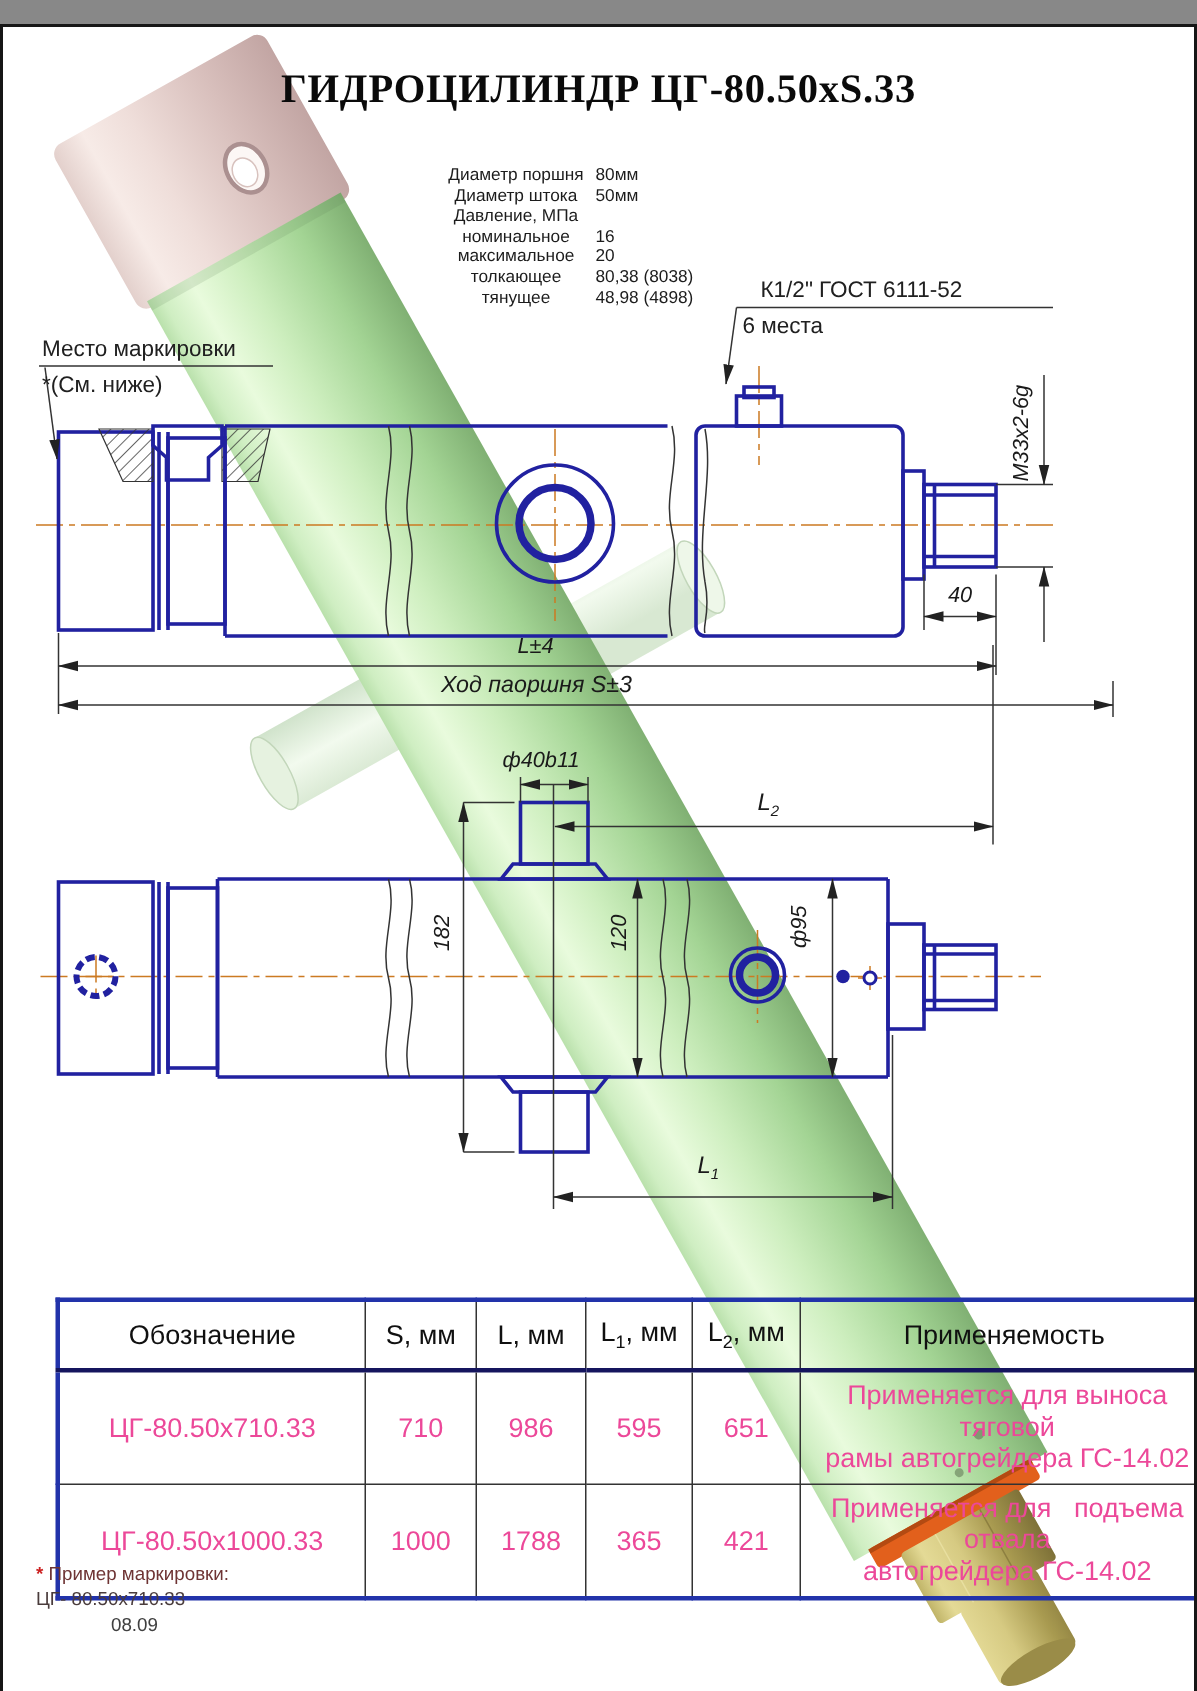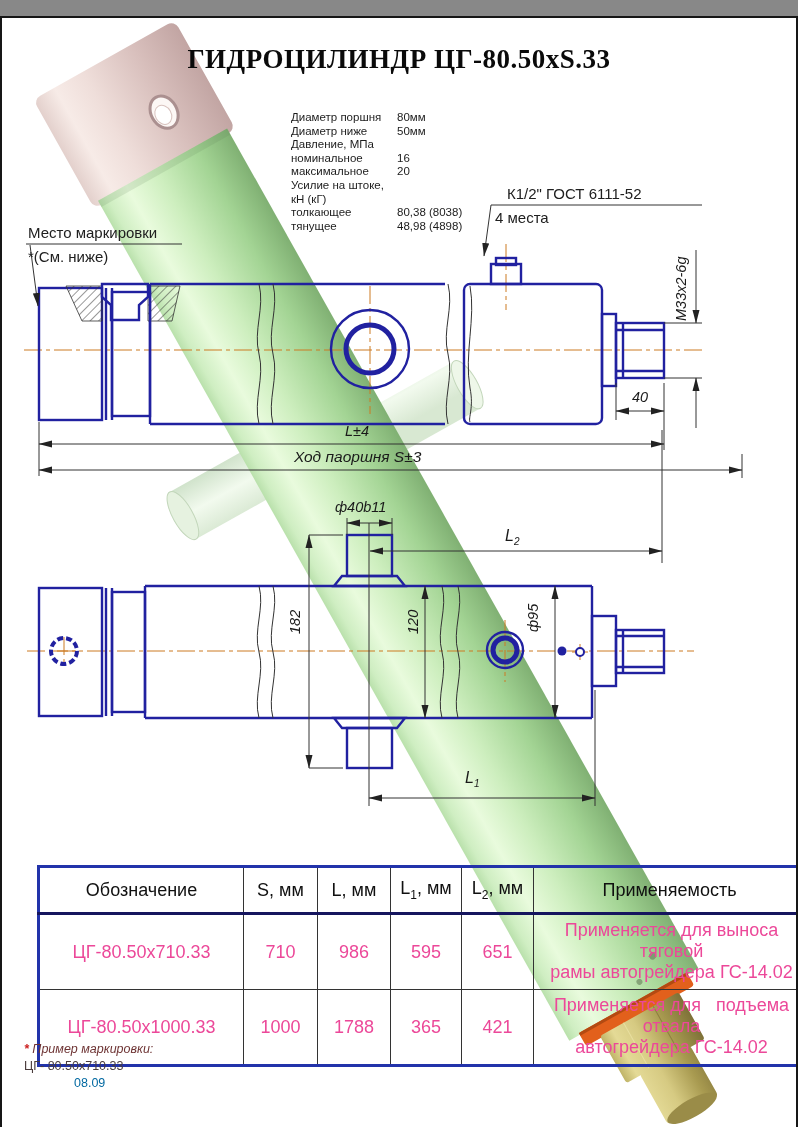--- a/index.html
+++ b/index.html
@@ -4,42 +4,42 @@
 <style>
   html,body{margin:0;padding:0;background:#888;}
   .page{position:relative;width:798px;height:1127px;background:#ffffff;border:2px solid #161616;
         box-sizing:border-box;overflow:hidden;margin:16px auto;
         font-family:"Liberation Sans",sans-serif;}
   .abs{position:absolute;}
   .t-title{left:0;right:0;top:26px;text-align:center;
            font-family:"Liberation Serif",serif;font-weight:bold;font-size:27px;color:#0a0a0a;
            letter-spacing:.5px;white-space:nowrap;}
   .spec{left:289px;top:93px;font-size:11.5px;line-height:13.6px;color:#1c1c1c;}
-  .spec-l{display:inline-block;width:106px;}
+  .spec-l{display:inline-block;width:106px;text-align:center;}
   .lbl{font-size:15px;color:#202020;white-space:nowrap;}
   .dim{font-style:italic;font-size:14.5px;color:#1a1a1a;white-space:nowrap;}
   .dim sub{font-size:10px;}
   .rot{transform:rotate(-90deg);transform-origin:0 0;}
   .ctr{text-align:center;}
   
   .spec-table{position:absolute;left:35px;top:847px;width:771px;border-collapse:collapse;
               table-layout:fixed;background:transparent;border:3px solid #2233aa;}
   .spec-table td{border:1px solid #333;overflow:hidden;}
   .spec-table thead td{height:42px;font-size:18px;color:#101010;text-align:center;
                        border-bottom:3px solid #15155e;vertical-align:middle;}
   .spec-table thead td sub{font-size:12px;}
   .spec-table tbody td{height:58px;font-size:18px;color:#ec4899;text-align:center;vertical-align:middle;}
   .spec-table tbody tr.r2 td{height:62px;}
   td.app{font-size:11px;text-align:left;padding:0;vertical-align:top;}
   .app-in{display:flex;flex-direction:column;justify-content:space-between;height:100%;
           box-sizing:border-box;padding:5px 2px 6px 6px;white-space:pre-wrap;}
-  .fn1{left:22px;top:1024px;font-size:12.5px;color:#6e3434;white-space:nowrap;font-style:italic;}
+  .fn1{left:22px;top:1024px;font-size:12.5px;color:#6e3434;white-space:nowrap;}
   .fn-star{color:#cc2222;font-weight:bold;}
   .fn2{left:22px;top:1041px;font-size:12.5px;color:#4a3c3c;white-space:nowrap;}
-  .fn3{left:72px;top:1058px;font-size:12.5px;color:#0369a1;white-space:nowrap;}
+  .fn3{left:72px;top:1058px;font-size:12.5px;color:#404040;white-space:nowrap;}
   svg{position:absolute;left:0;top:0;}
   .bp{stroke:#2121a0;stroke-width:2.4;fill:none;}
   .bpthick{stroke:#2121a0;stroke-width:5;fill:none;}
   .tl{stroke:#333;stroke-width:1;fill:none;}
   .cl{stroke:#cc7a22;stroke-width:1;fill:none;stroke-dasharray:18 4 4 4;}
 </style>
 </head>
 <body>
 
 <div class="page">
@@ -221,31 +221,30 @@
 
       <line class="tl" x1="593" y1="672" x2="593" y2="788"></line>
       <line class="tl" x1="367" y1="780" x2="593" y2="780" marker-start="url(#arr)" marker-end="url(#arr)"></line>
     </g>
   </svg>
 
   <div class="abs t-title">ГИДРОЦИЛИНДР ЦГ-80.50xS.33</div>
 
   <div class="abs spec">
     <div><span class="spec-l">Диаметр поршня</span><span>80мм</span></div>
-    <div><span class="spec-l">Диаметр ниже</span><span>50мм</span></div>
+    <div><span class="spec-l">Диаметр штока</span><span>50мм</span></div>
     <div><span class="spec-l">Давление, МПа</span><span></span></div>
     <div><span class="spec-l">номинальное</span><span>16</span></div>
     <div><span class="spec-l">максимальное</span><span>20</span></div>
-    <div><span class="spec-l">Усилие на штоке, кН (кГ)</span><span></span></div>
     <div><span class="spec-l">толкающее</span><span>80,38 (8038)</span></div>
     <div><span class="spec-l">тянущее</span><span>48,98 (4898)</span></div>
   </div>
 
   <div class="abs lbl" style="left:505px;top:167px;">К1/2" ГОСТ 6111-52</div>
-  <div class="abs lbl" style="left:493px;top:191px;">4 места</div>
+  <div class="abs lbl" style="left:493px;top:191px;">6 места</div>
   <div class="abs lbl" style="left:26px;top:206px;">Место маркировки</div>
   <div class="abs lbl" style="left:26px;top:230px;">*(См. ниже)</div>
 
   <div class="abs dim rot" style="left:671px;top:303px;">M33x2-6g</div>
   <div class="abs dim ctr" style="left:612px;top:371px;width:52px;">40</div>
   <div class="abs dim ctr" style="left:300px;top:405px;width:110px;">L±4</div>
   <div class="abs dim" style="left:292px;top:430px;font-size:15.5px;">Ход паоршня S±3</div>
   <div class="abs dim" style="left:333px;top:481px;">ф40b11</div>
   <div class="abs dim" style="left:503px;top:509px;font-size:16px;"><span>L</span><sub>2</sub></div>
   <div class="abs dim rot" style="left:285px;top:616px;">182</div>

